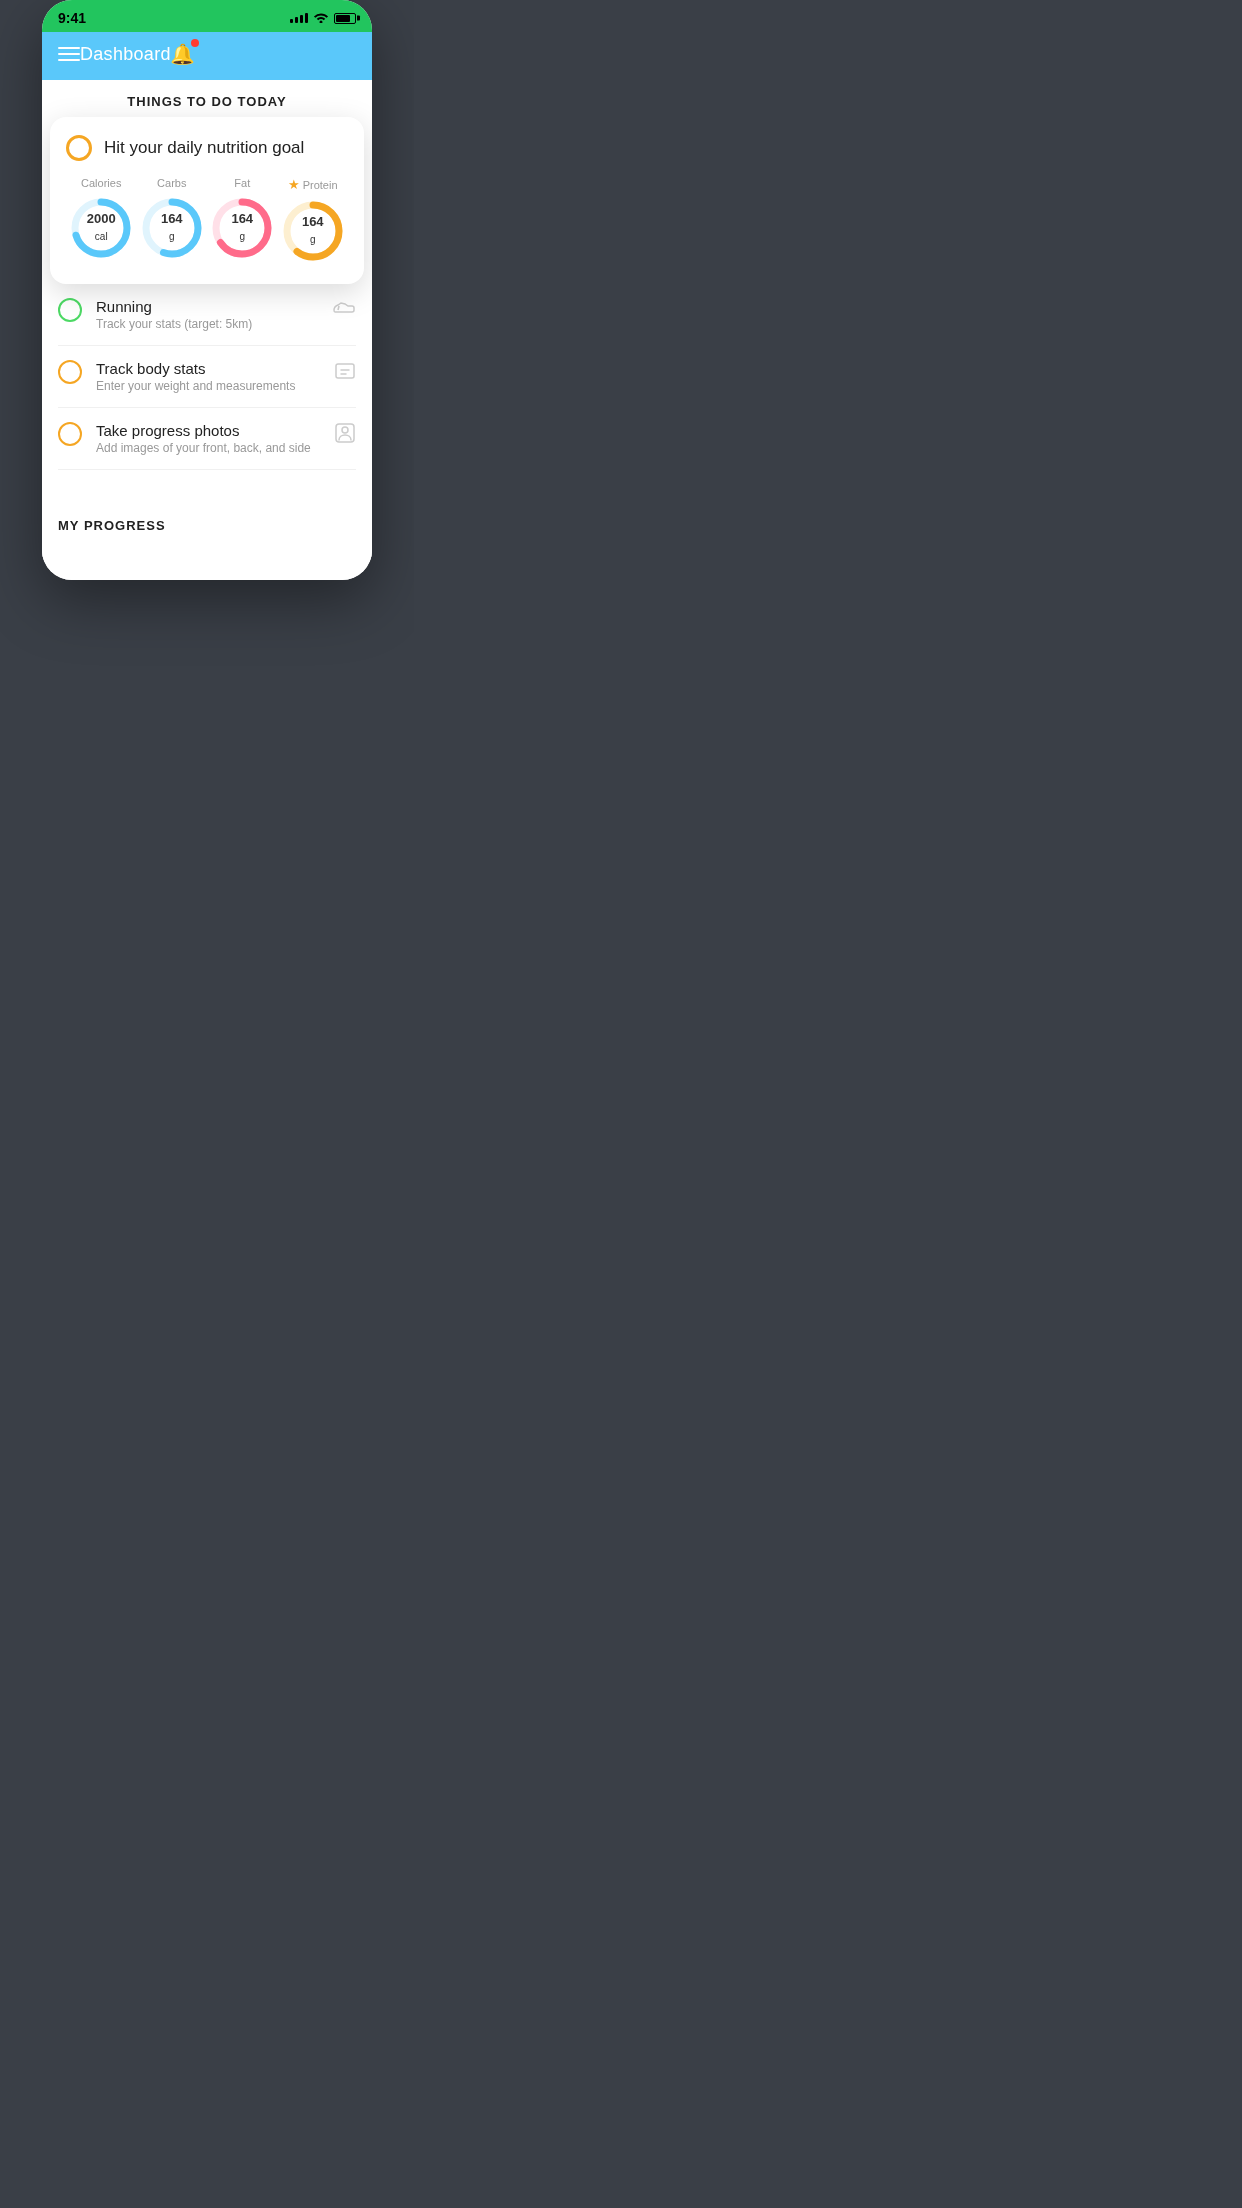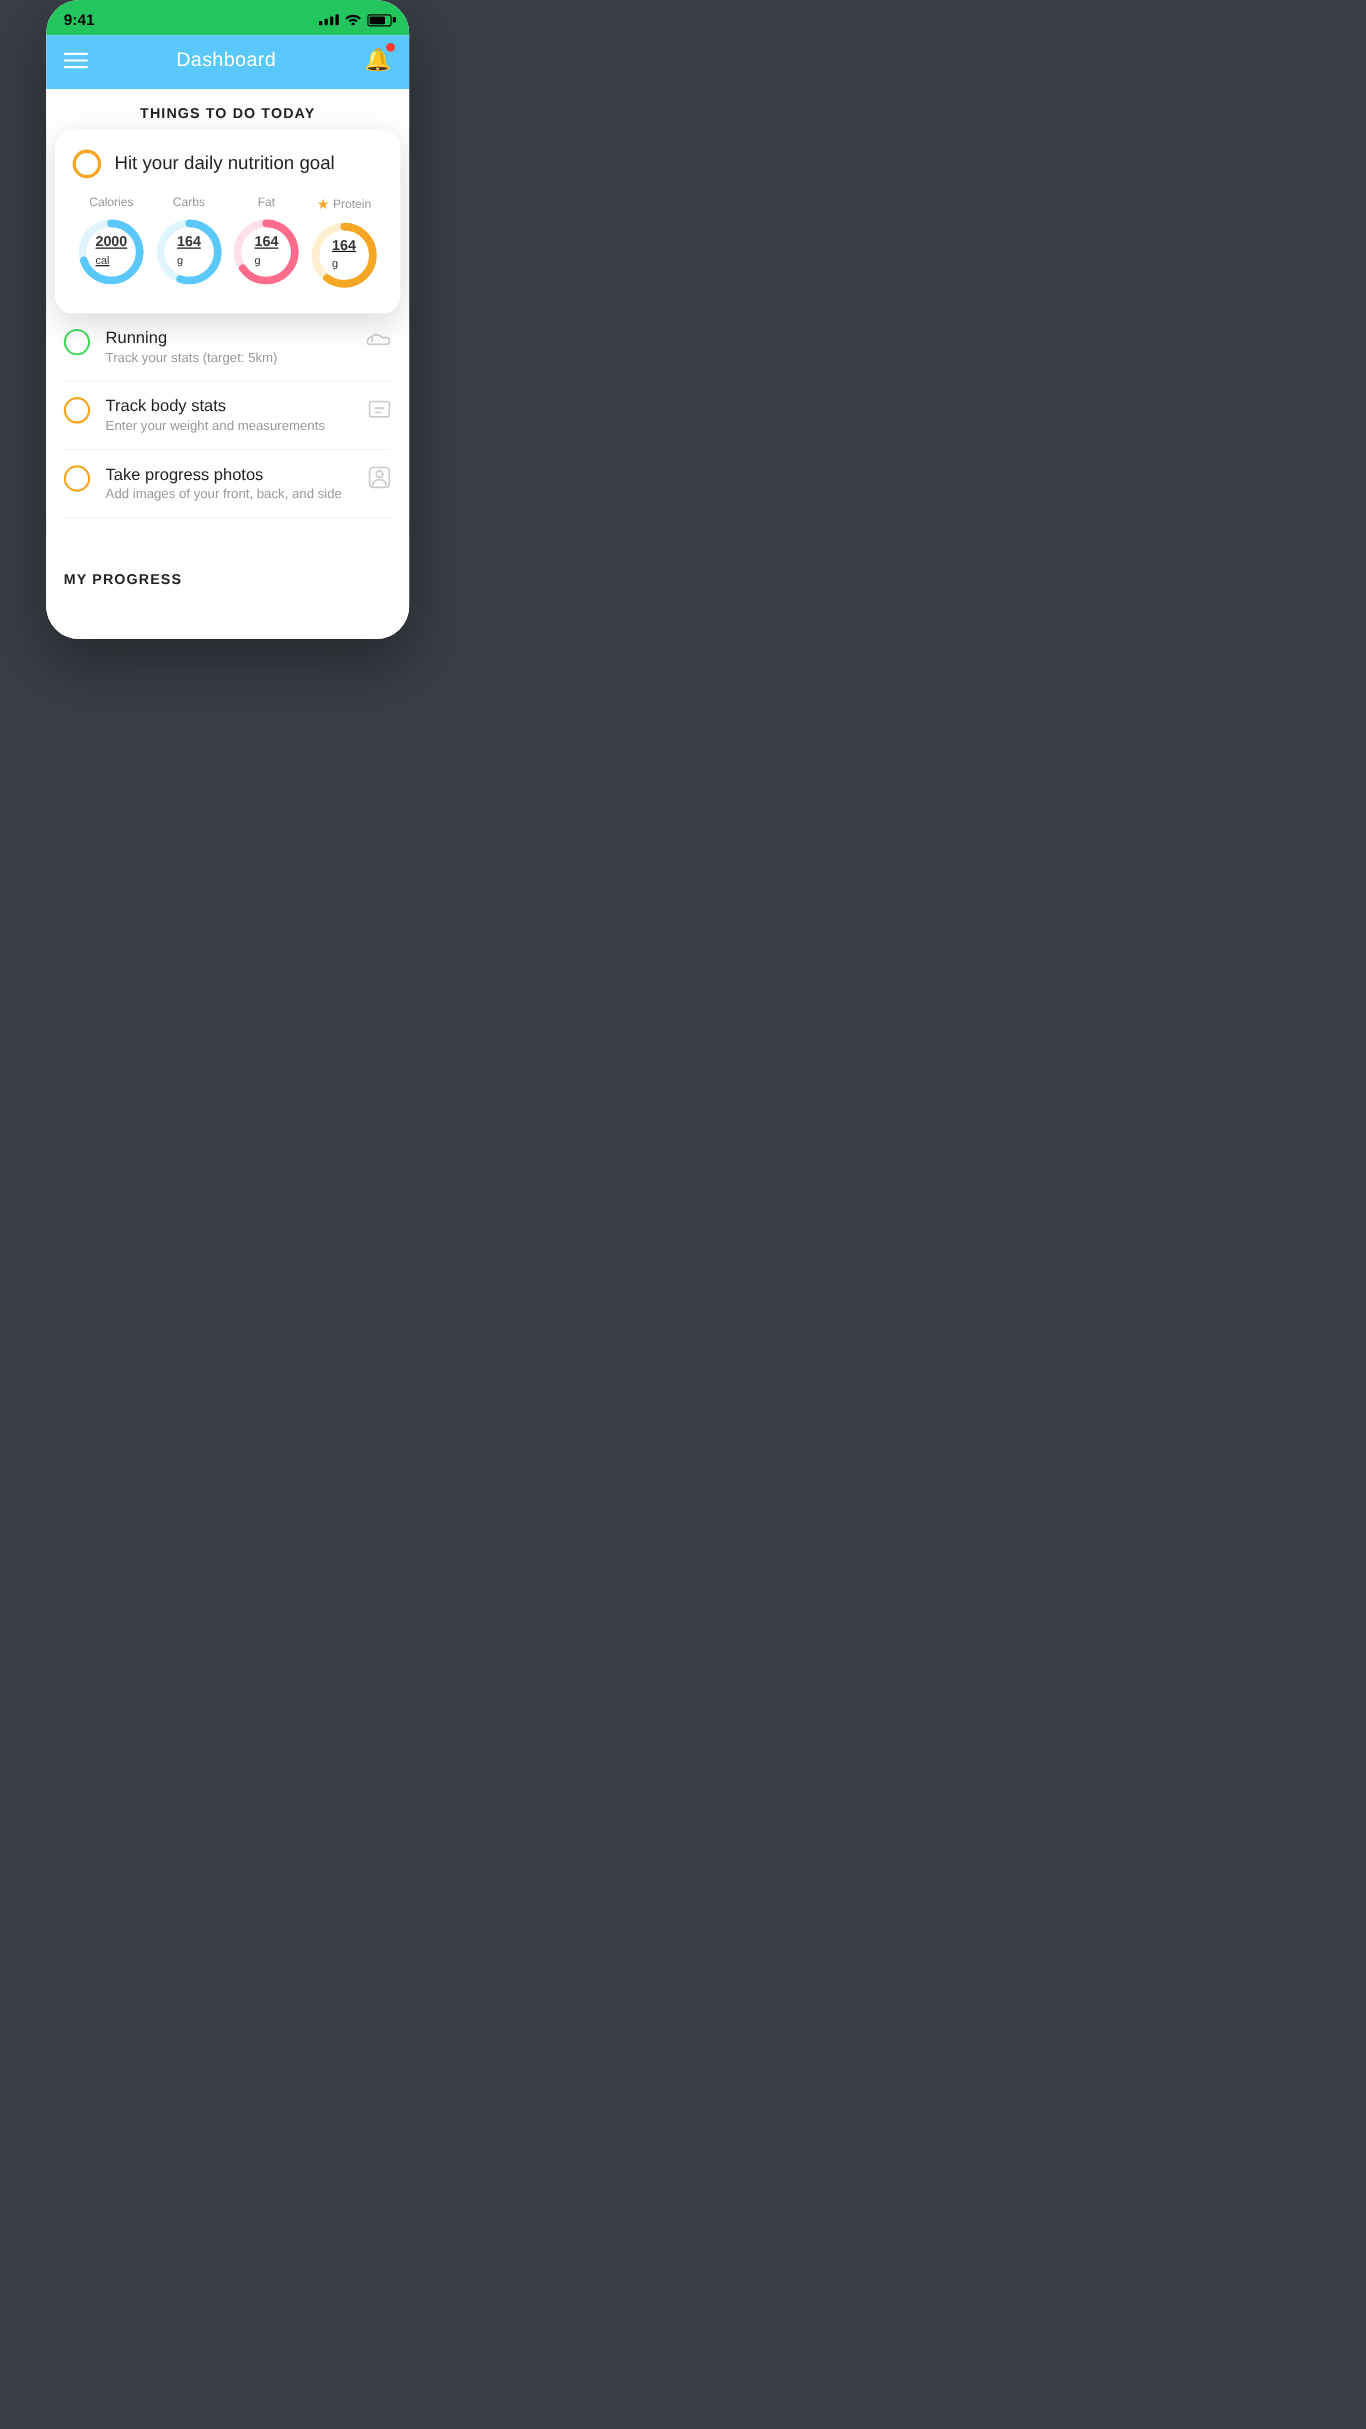--- a/index.html
+++ b/index.html
@@ -106,21 +106,20 @@
       background: #000;
       border-radius: 1px;
       width: 80%;
     }
 
     
     .app-header {
       background: #5ac8fa;
       display: flex;
       align-items: center;
-      justify-content: space-between;
       padding: 10px 16px 14px 16px;
     }
     .menu-icon {
       display: flex;
       flex-direction: column;
       gap: 4px;
       cursor: pointer;
     }
     .menu-line {
       width: 22px;
@@ -230,23 +229,22 @@
       height: 66px;
     }
     .donut-container svg {
       transform: rotate(-90deg);
     }
     .donut-center {
       position: absolute;
       top: 50%;
       left: 50%;
       transform: translate(-50%, -50%);
-      text-align: left;
+      text-align: center;
       line-height: 1.1;
-      text-decoration: underline;
     }
     .donut-value {
       font-size: 13px;
       font-weight: 700;
       color: #333;
       display: block;
     }
     .donut-unit {
       font-size: 10px;
       color: #333;

